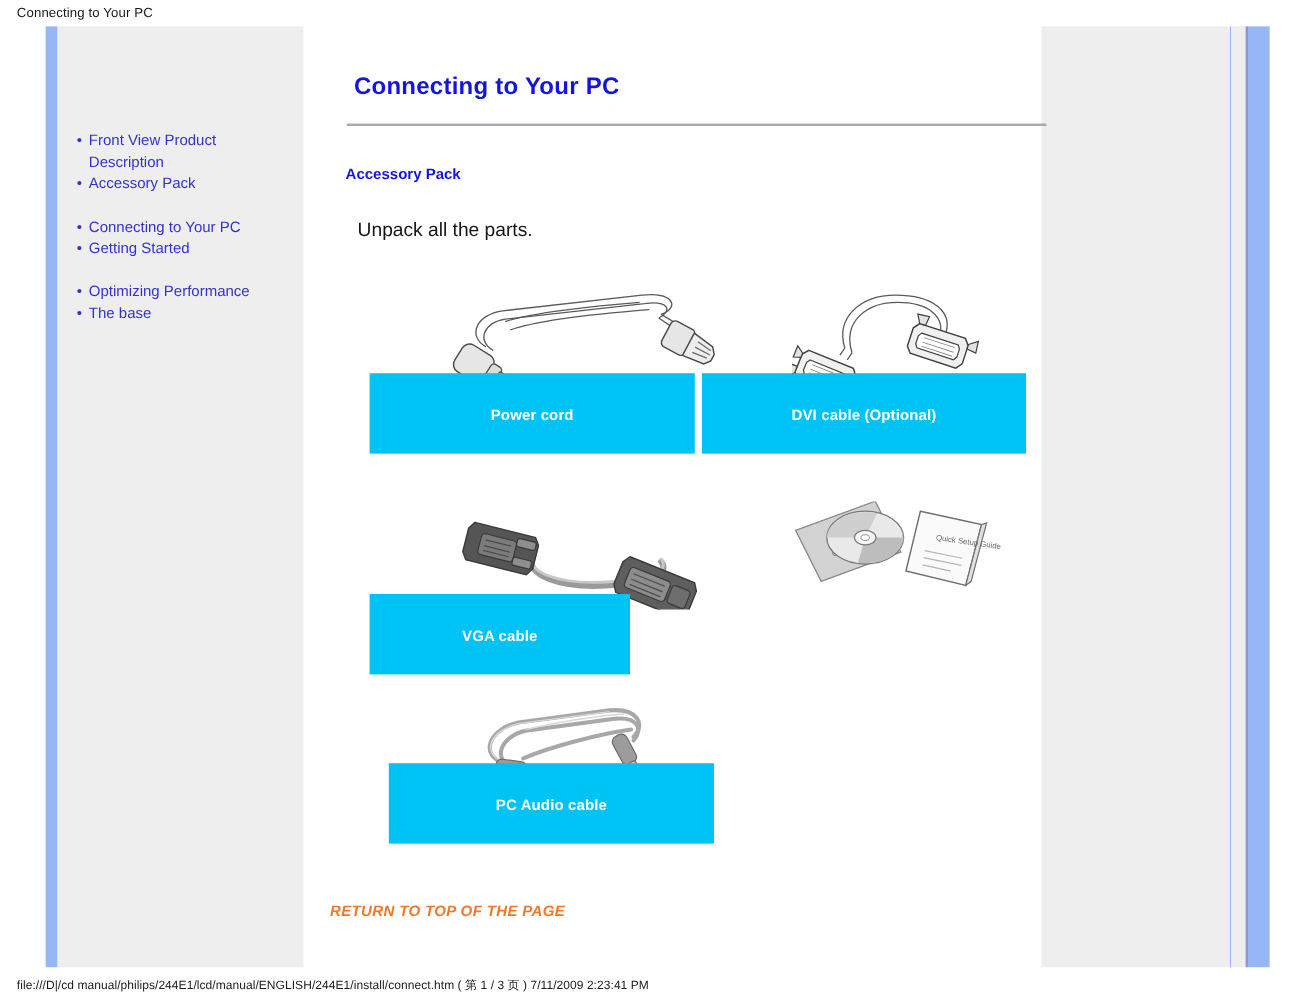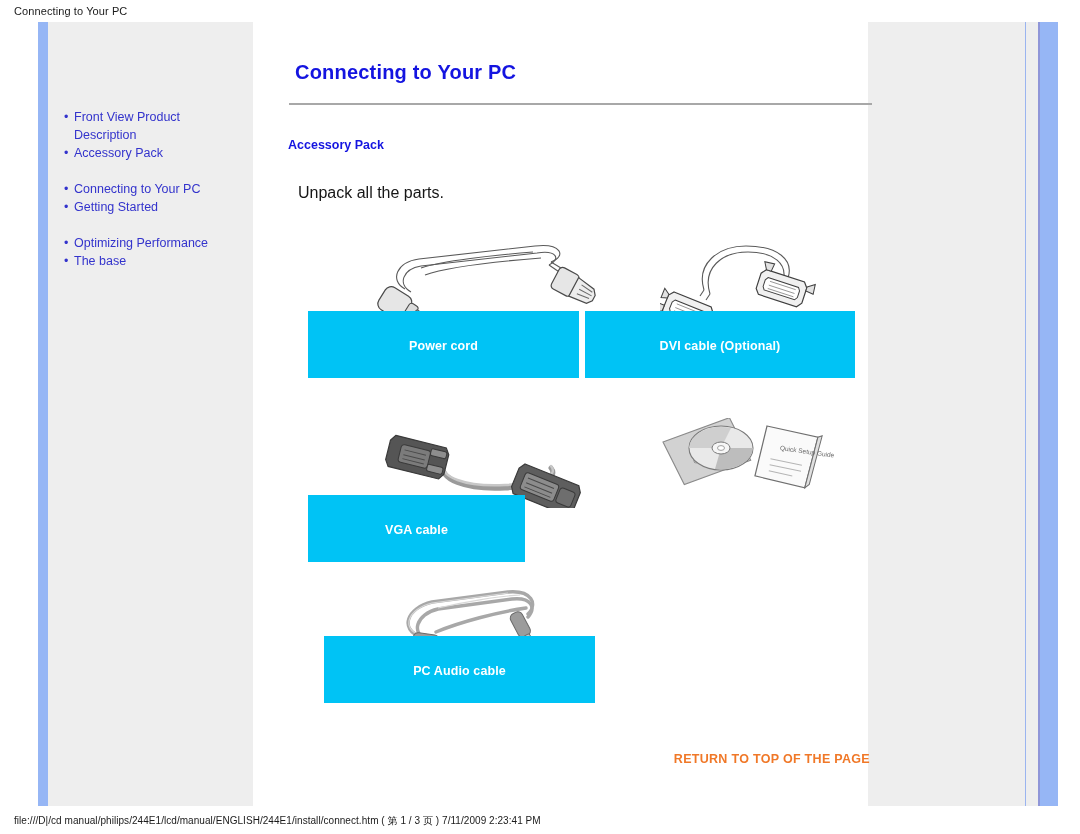--- a/index.html
+++ b/index.html
@@ -225,26 +225,27 @@
   .cap-edfu    { left: 310px;  top: 473px; width: 272px; height: 67px; }
 
   .fig-audio   { left: 105px;  top: 562px; width: 220px; height: 85px; }
   .cap-audio   { left: 33px;   top: 614px; width: 271px; height: 67px; margin-left: 16px; }
 
   .return-link {
     position: absolute;
     left: 0;
     top: 730px;
     width: 595px;
-    text-align: right;
+    text-align: left;
     font-size: 12.5px;
     font-weight: bold;
     color: #f07828;
     letter-spacing: 0.3px;
     cursor: pointer;
+    font-style: italic;
   }
 
   svg { display: block; }
 </style>
 </head>
 <body>
 
 <div class="chrome-title">Connecting to Your PC</div>
 <div class="chrome-footer">file:///D|/cd manual/philips/244E1/lcd/manual/ENGLISH/244E1/install/connect.htm ( 第 1 / 3 页 ) 7/11/2009 2:23:41 PM</div>
 

